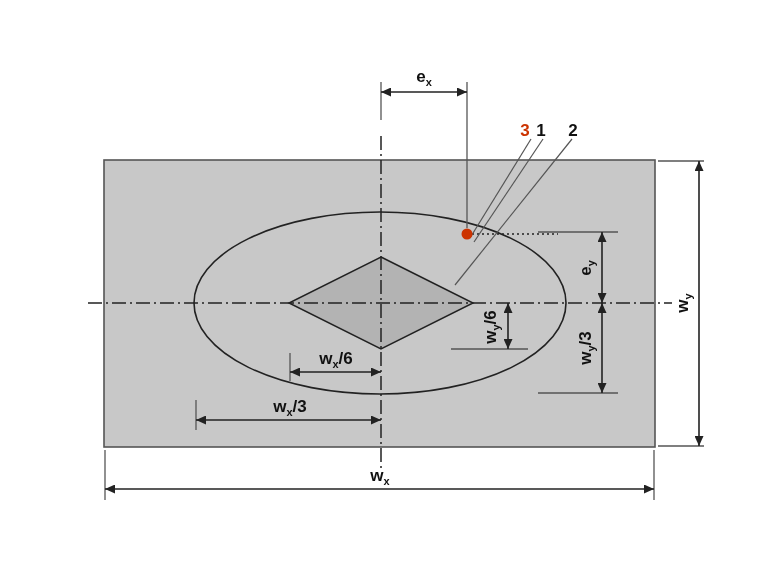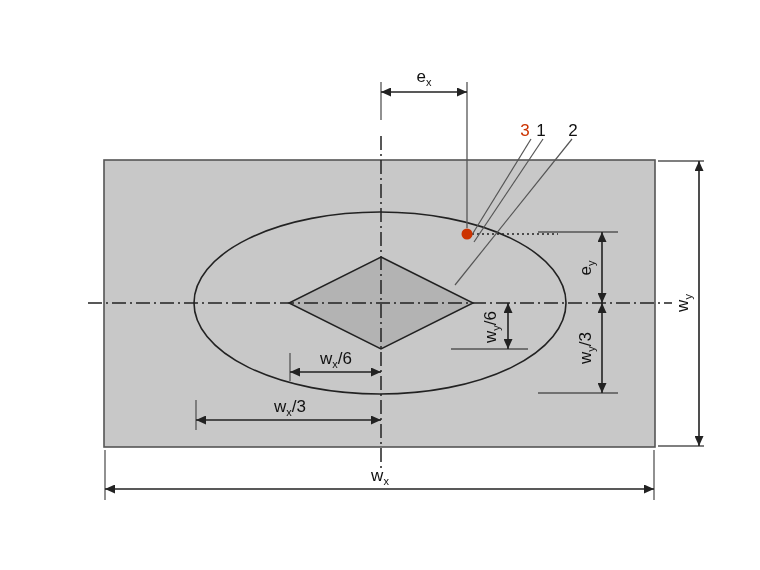--- a/index.html
+++ b/index.html
@@ -1,17 +1,17 @@
 <!DOCTYPE html>
 <html><head>
 <meta charset="utf-8">
 <style>
   html,body{margin:0;padding:0;background:#ffffff;}
   body{width:760px;height:570px;font-family:"Liberation Sans",sans-serif;overflow:hidden;}
-  #stage{position:relative;width:760px;height:500px;background:#ffffff;}
+  #stage{position:relative;width:760px;height:500px;background:#ffffff;font-weight:bold;}
   svg{display:block;}
   .lbl{font-family:"Liberation Sans",sans-serif;font-size:17px;fill:#111111;}
   .lbl-num{font-family:"Liberation Sans",sans-serif;font-size:17px;fill:#111111;}
   .lbl-num-red{font-family:"Liberation Sans",sans-serif;font-size:17px;fill:#cc3300;}
   .sub{font-size:11px;}
 </style>
 </head>
 <body>
 
 <div id="stage">

